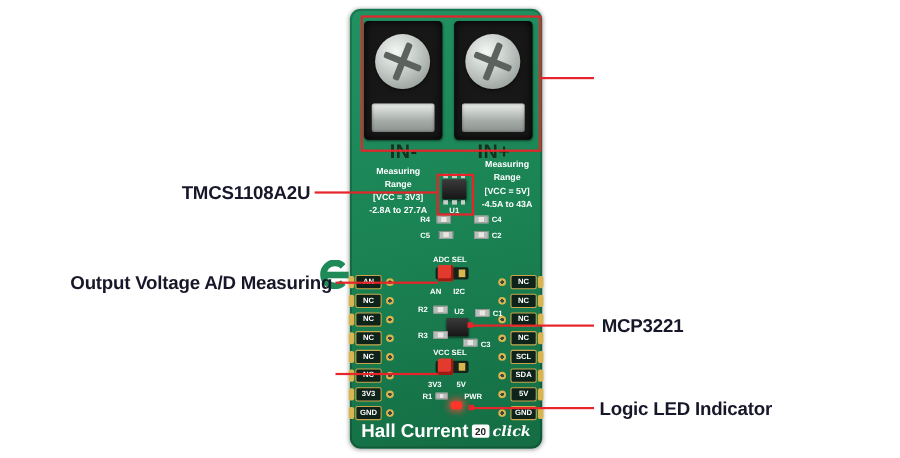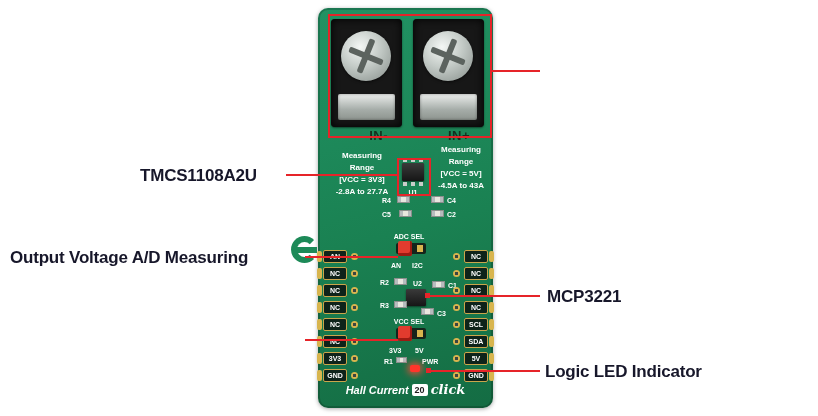--- a/index.html
+++ b/index.html
@@ -3,21 +3,21 @@
 <meta charset="utf-8">
 <style>
   * { margin:0; padding:0; box-sizing:border-box; }
   html,body { background:#ffffff; }
   body { font-family:"Liberation Sans", sans-serif; }
   .stage { position:relative; width:818px; height:416px; background:#fff; overflow:hidden; }
 
   
   .callout { position:absolute; font-weight:bold; font-size:17px; line-height:21px;
              color:#17172a; letter-spacing:-0.2px; }
-  .right-align { }
+  .right-align { text-align:right; }
   .red-line { position:absolute; height:2px; background:#e62429; }
   .red-box  { position:absolute; border:2px solid #e62429; }
   .red-dot  { position:absolute; width:5px; height:5px; background:#e62429; }
 
   
   .board { position:absolute; left:318px; top:8px; width:175px; height:400px;
            background:linear-gradient(165deg,#219263 0%,#1a8152 55%,#146c43 100%);
            border-radius:10px; box-shadow:inset 0 0 0 2px rgba(0,0,0,.18), 0 1px 4px rgba(0,0,0,.35); }
   .silk { position:absolute; color:#fff; font-weight:bold; font-size:7px; line-height:9px; }
   .center { text-align:center; }
@@ -27,21 +27,21 @@
   .screw { position:absolute; left:10px; top:12px; width:50px; height:50px; border-radius:50%;
            background:radial-gradient(circle at 38% 32%, #f4f7f5 0%, #c3cac6 45%, #848c88 100%);
            box-shadow:0 1px 3px rgba(0,0,0,.6); }
   .screw::before, .screw::after { content:''; position:absolute; left:50%; top:50%;
            background:#5c635f; border-radius:2px; }
   .screw::before { width:36px; height:6px; transform:translate(-50%,-50%) rotate(22deg); }
   .screw::after  { width:6px; height:36px; transform:translate(-50%,-50%) rotate(22deg); }
   .plate { position:absolute; left:7px; bottom:7px; width:57px; height:26px; border-radius:2px;
            background:linear-gradient(#eceeec,#a6ada9 60%,#8d948f); box-shadow:inset 0 0 3px rgba(0,0,0,.4); }
 
-  .in-label { position:absolute; width:42px; text-align:right; font-size:13px; font-weight:bold;
+  .in-label { position:absolute; width:42px; text-align:center; font-size:18px; font-weight:bold;
               color:#15301f; letter-spacing:.5px; }
 
   .meas { position:absolute; text-align:center; font-size:8px; line-height:12px; font-weight:bold; color:#fff; }
 
   .chip { position:absolute; background:linear-gradient(#3a3a3a,#161616); border-radius:1px;
           box-shadow:0 1px 2px rgba(0,0,0,.5); }
   .icpins { position:absolute; height:4px;
             background:repeating-linear-gradient(90deg,#c9cdca 0 4px, transparent 4px 8px); }
 
   .smd { position:absolute; width:13px; height:7px; background:#e9e7df; border:1px solid #8b8f8c; }
@@ -65,21 +65,21 @@
                border:1px solid #caa64b; border-radius:2px; }
   .pin-left  .pin-label { left:5px; }
   .pin-right .pin-label { right:5px; }
   .via { position:absolute; top:3px; width:7px; height:7px; border-radius:50%;
          background:radial-gradient(circle,#3c4540 0 30%, #d8b54e 34%); }
   .pin-left  .via { left:33px; }
   .pin-right .via { right:33px; }
 
   .board-title { position:absolute; left:18px; top:374px; width:139px; display:flex;
                  justify-content:center; align-items:center; gap:3px; }
-  .bt-name { font-size:11px; font-weight:bold; font-style:italic; color:#fff; white-space:nowrap;text-align:right; }
+  .bt-name { font-size:17px; font-weight:bold; color:#fff; white-space:nowrap;text-align:right; }
   .bt-num  { font-size:9px; font-weight:bold; color:#1d1d1d; background:#fff; padding:1px 3px;
              border-radius:2px; line-height:10px; }
   .bt-suffix { font-family:"DejaVu Serif", serif; font-style:italic; font-weight:bold;
                font-size:13px; color:#fff; }
 
   .elogo { position:absolute; left:291px; top:236px; width:27px; height:27px;
            border:6px solid #1d8a58; border-radius:50%; border-right-color:transparent; }
   .elogo::after { content:''; position:absolute; left:-4px; top:50%; transform:translateY(-50%);
                   width:24px; height:6px; background:#1d8a58; }
 </style>

